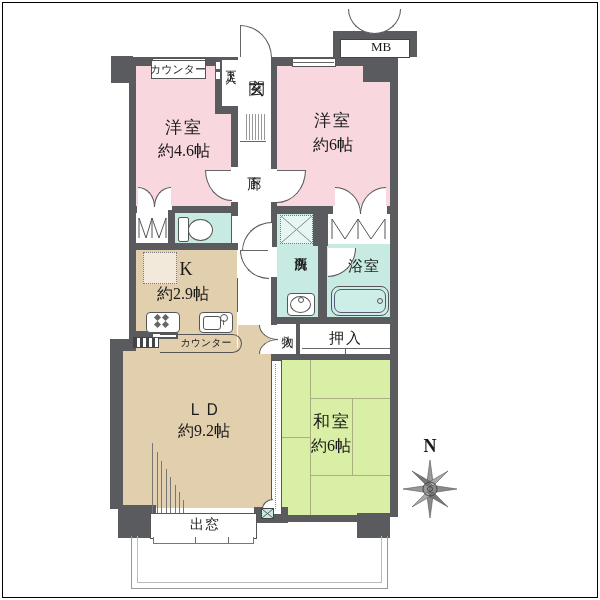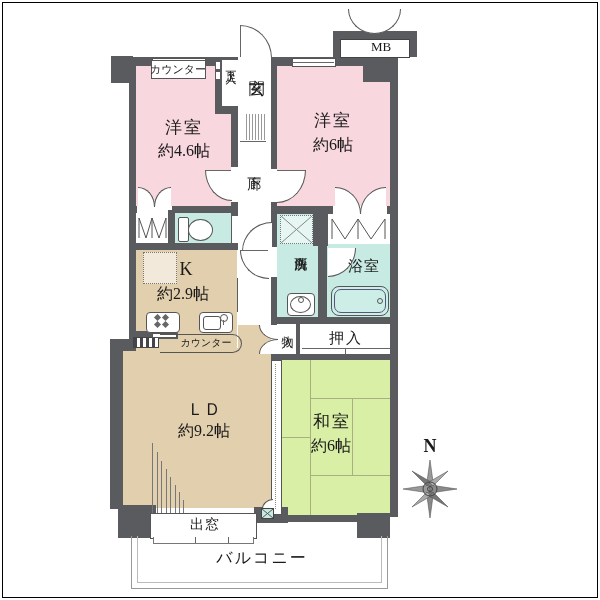--- a/index.html
+++ b/index.html
@@ -240,18 +240,17 @@
   <div class="lbl vt" style="left:287px;top:326px;font-size:12px;">物入</div>
   <div class="lbl" style="left:346px;top:338px;font-size:15px;letter-spacing:2px;">押入</div>
 
   <div class="lbl" style="left:204px;top:410px;font-size:17px;">ＬＤ</div>
   <div class="lbl" style="left:204px;top:431px;font-size:16px;">約9.2帖</div>
 
   <div class="lbl" style="left:332px;top:422px;font-size:17px;letter-spacing:2px;">和室</div>
   <div class="lbl" style="left:331px;top:446px;font-size:16px;">約6帖</div>
 
   <div class="lbl" style="left:205px;top:525px;font-size:14px;letter-spacing:1px;">出窓</div>
-  <div class="lbl" style="left:262px;top:558px;font-size:16px;letter-spacing:2px;">バルコニー</div>
 
   <div class="lbl" style="left:430px;top:447px;font-size:18px;font-weight:bold;">N</div>
 
   <div class="frame"></div>
 </div>
 
 </body></html>

